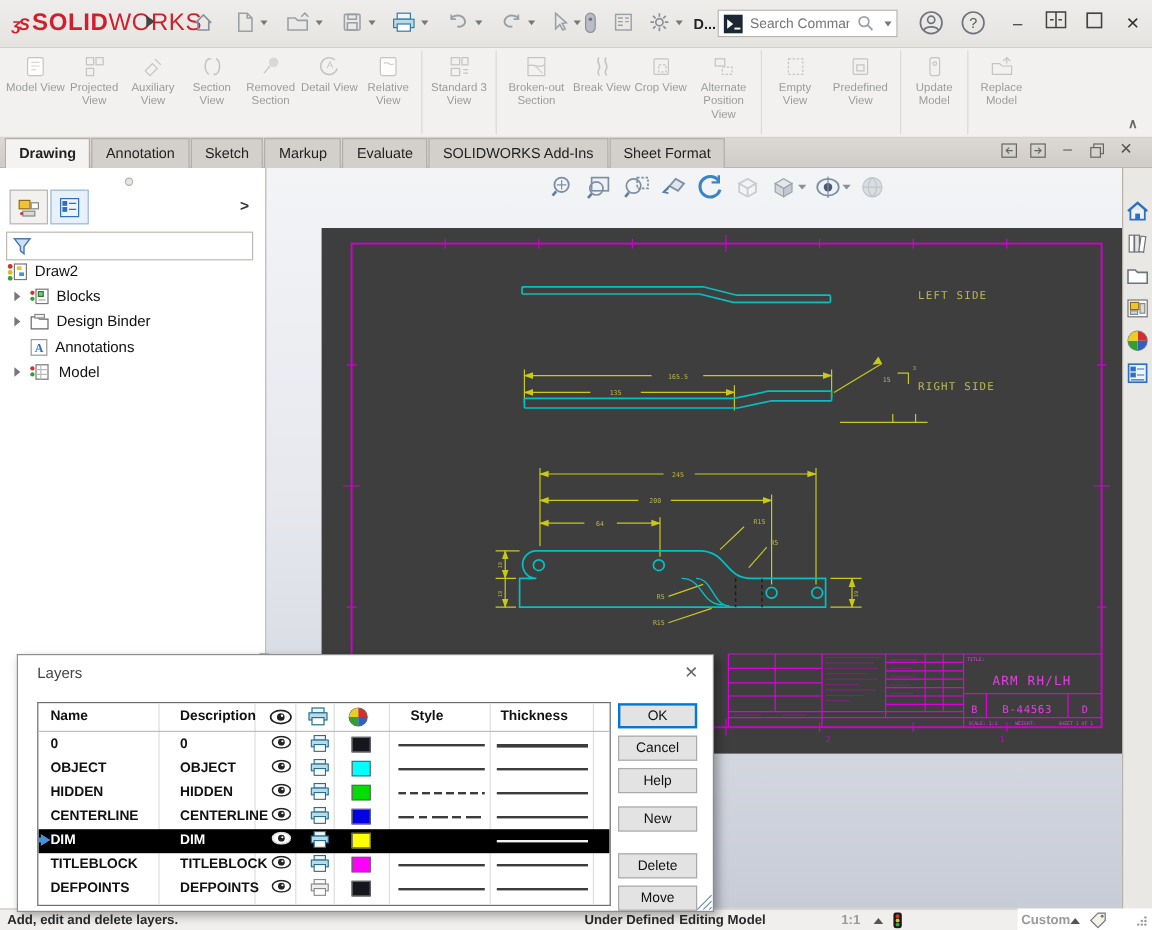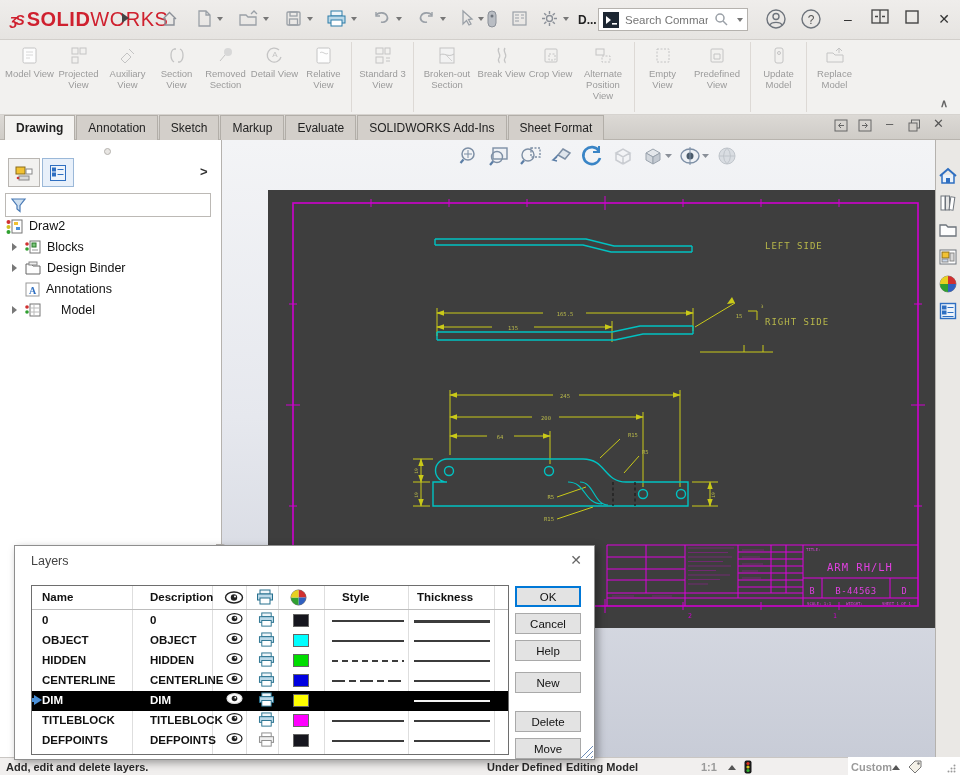--- a/index.html
+++ b/index.html
@@ -610,21 +610,21 @@
       <span style="margin-left:6px">Annotations</span>
     </div>
     <div class="treerow" style="top:160px;left:12px">
       <span class="tree-arrow"></span>
       <svg width="16" height="14" viewBox="0 0 16 14">
           <circle cx="2" cy="4" r="1.8" fill="#d03030"></circle>
           <circle cx="2" cy="9" r="1.8" fill="#30a030"></circle>
           <rect x="5" y="1" width="10" height="12" fill="#fff" stroke="#777"></rect>
           <path d="M5 5 h10 M5 9 h10 M9 1 v12" stroke="#bbb"></path>
         </svg>
-      <span style="margin-left:20px">Model</span>
+      <span style="margin-left:8px">Model</span>
     </div>
     <div class="splitter-tab"></div>
   </div>
 
   <div id="taskpane" class="abs">
     <span class="tpicon" style="top:25px">
         <svg width="20" height="20" viewBox="0 0 20 20">
           <path d="M2 10 L10 3 L18 10" fill="none" stroke="#2f6fc1" stroke-width="2"></path>
           <path d="M4 9 V17 H16 V9" fill="#eaf2fb" stroke="#2f6fc1" stroke-width="1.5"></path>
           <rect x="8" y="12" width="4" height="5" fill="#2f6fc1"></rect>

